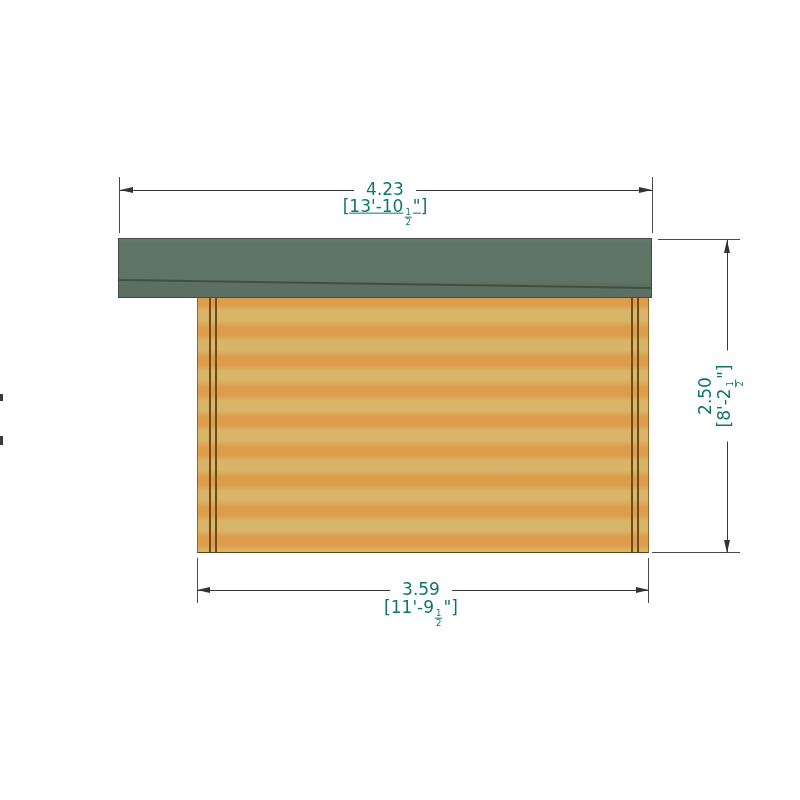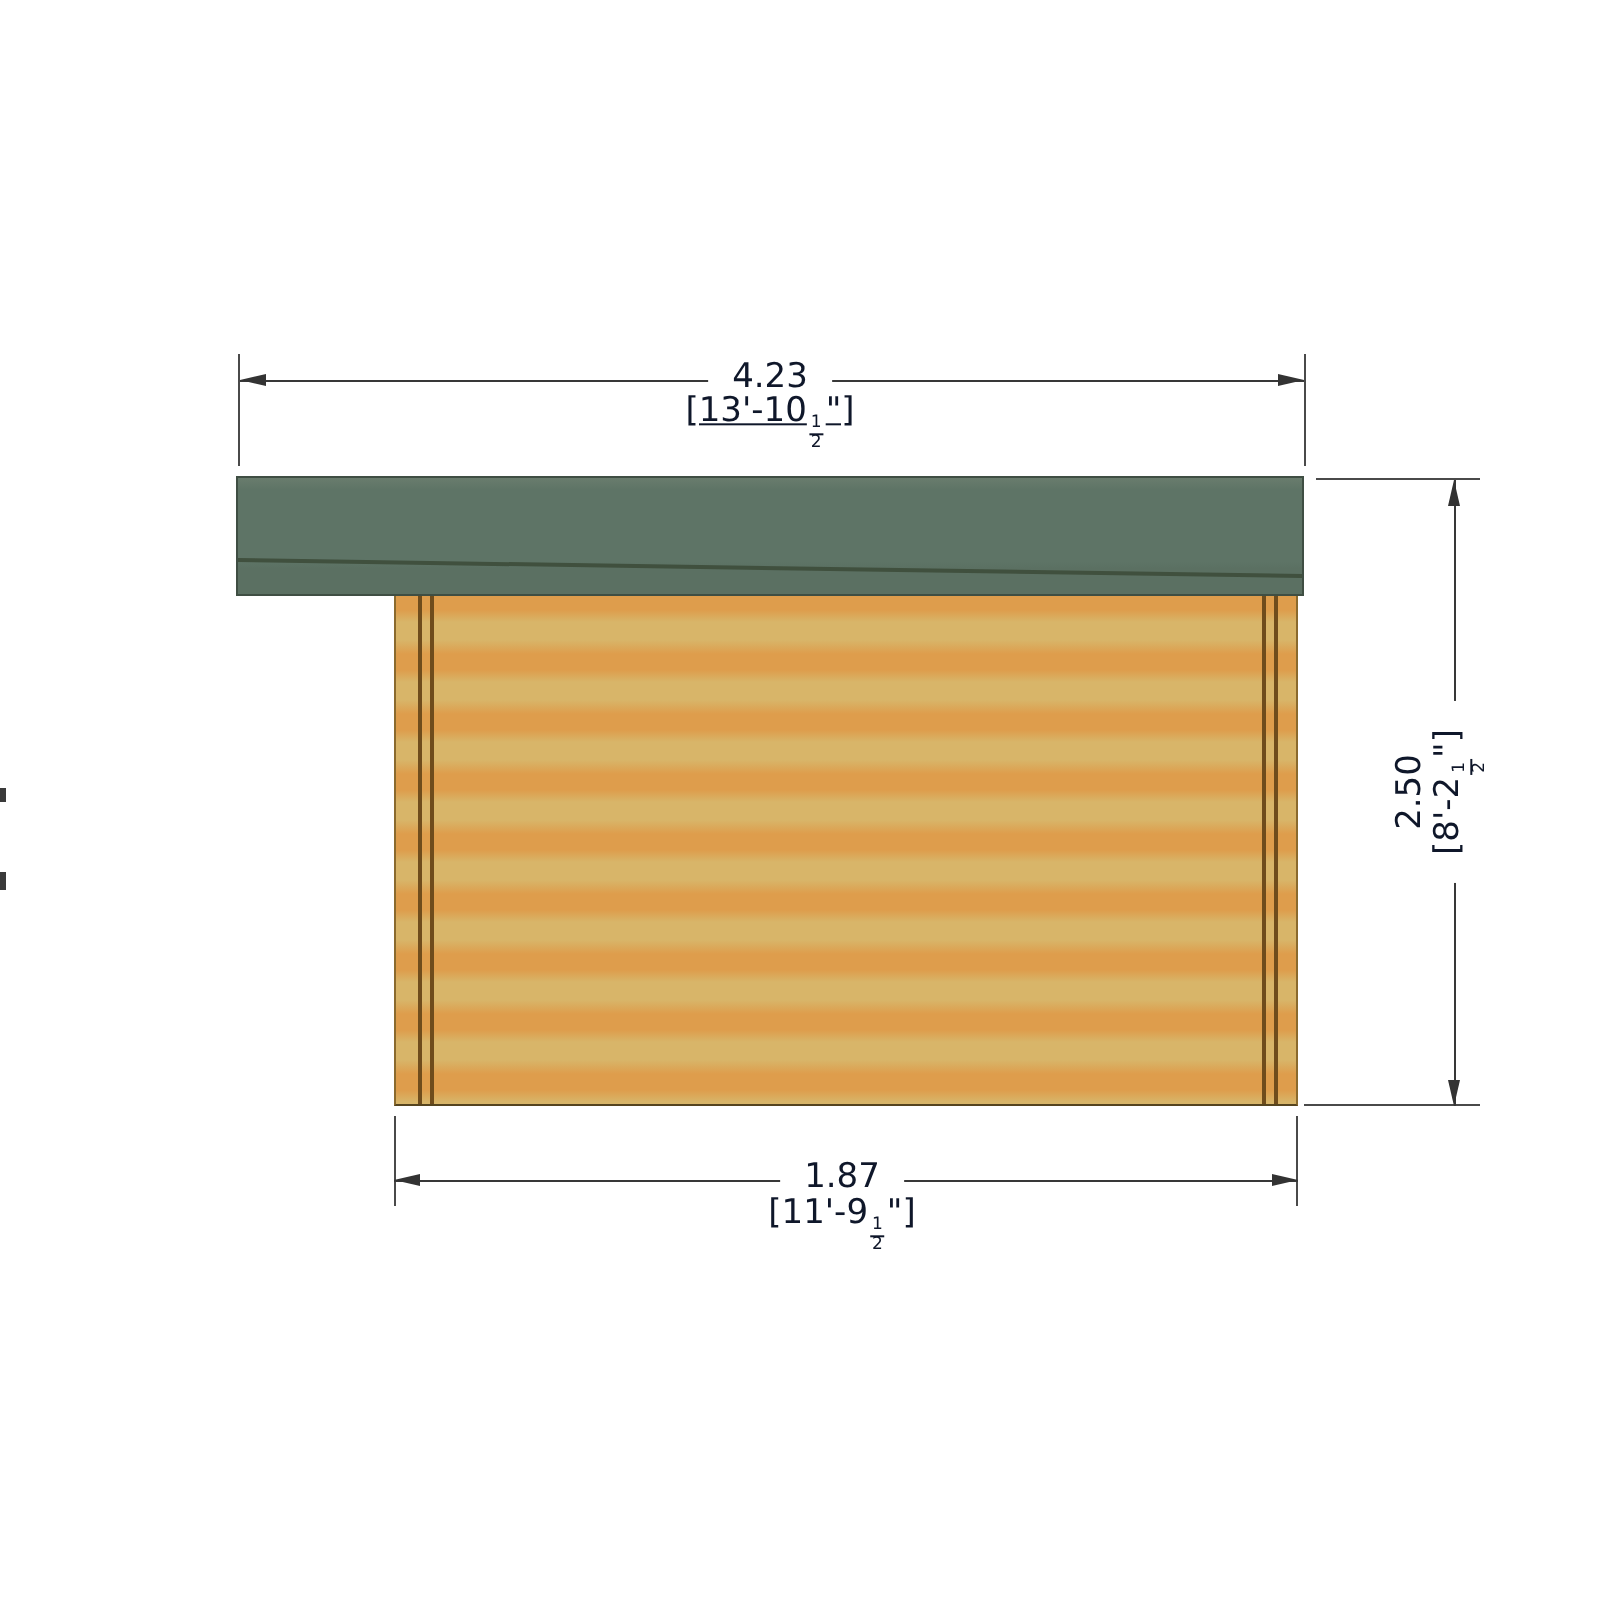--- a/index.html
+++ b/index.html
@@ -1,18 +1,18 @@
 <!DOCTYPE html>
 <html><head>
 <meta charset="utf-8">
 <style>
   html,body{margin:0;padding:0;background:#ffffff;}
   .canvas{
     position:relative;width:800px;height:800px;background:#ffffff;overflow:hidden;
-    font-family:"DejaVu Sans",sans-serif;color:#0f172a;
+    font-family:"DejaVu Sans",sans-serif;color:#0f766e;
   }
   
   .ext-v{position:absolute;width:1px;background:#4a4a4a;}
   .ext-h{position:absolute;height:1px;background:#4a4a4a;}
   .dim-h{position:absolute;height:1px;background:#383838;}
   .dim-v{position:absolute;width:1px;background:#383838;}
   .arr{position:absolute;width:0;height:0;}
   .arr-left {border-top:3px solid transparent;border-bottom:3px solid transparent;border-right:13px solid #333;}
   .arr-right{border-top:3px solid transparent;border-bottom:3px solid transparent;border-left:13px solid #333;}
   .arr-up   {border-left:3px solid transparent;border-right:3px solid transparent;border-bottom:13px solid #333;}
@@ -105,21 +105,21 @@
         </span><span>"]</span>
     </div>
   </div>
 
   <div class="ext-v" style="left:197px;top:558px;height:45px;"></div>
   <div class="ext-v" style="left:648px;top:558px;height:45px;"></div>
   <div class="dim-h" style="left:197px;top:590px;width:452px;"></div>
   <div class="arr arr-left" style="left:197px;top:587px;"></div>
   <div class="arr arr-right" style="left:636px;top:587px;"></div>
   <div class="dim-text on-line" style="left:421px;top:589px;">
-    <span>1.87</span>
+    <span>3.59</span>
   </div>
   <div class="dim-text" style="left:421px;top:613px;text-align:right;">
     <span>[11'-9</span><span class="frac">
         <span class="fnum">1</span>
         <span>2</span>
       </span><span>"]</span>
   </div>
 
   <div class="fragment" style="left:0;top:394px;width:3px;height:7px;"></div>
   <div class="fragment" style="left:0;top:436px;width:3px;height:9px;"></div>

